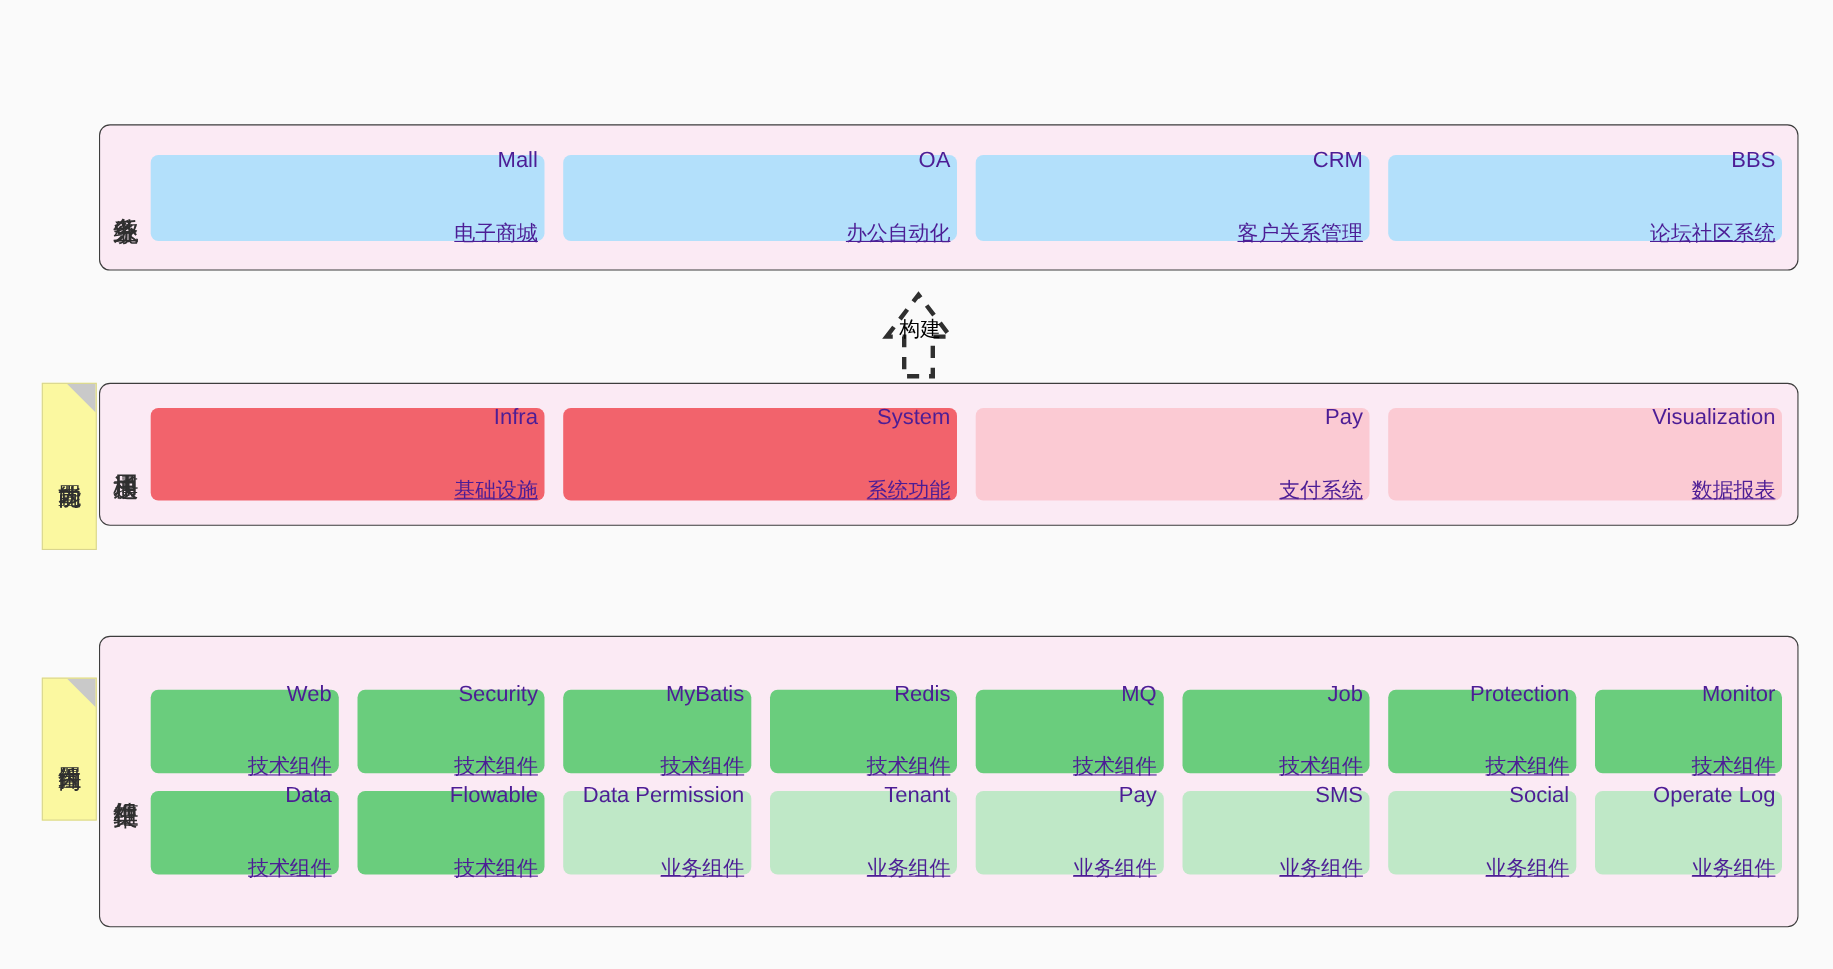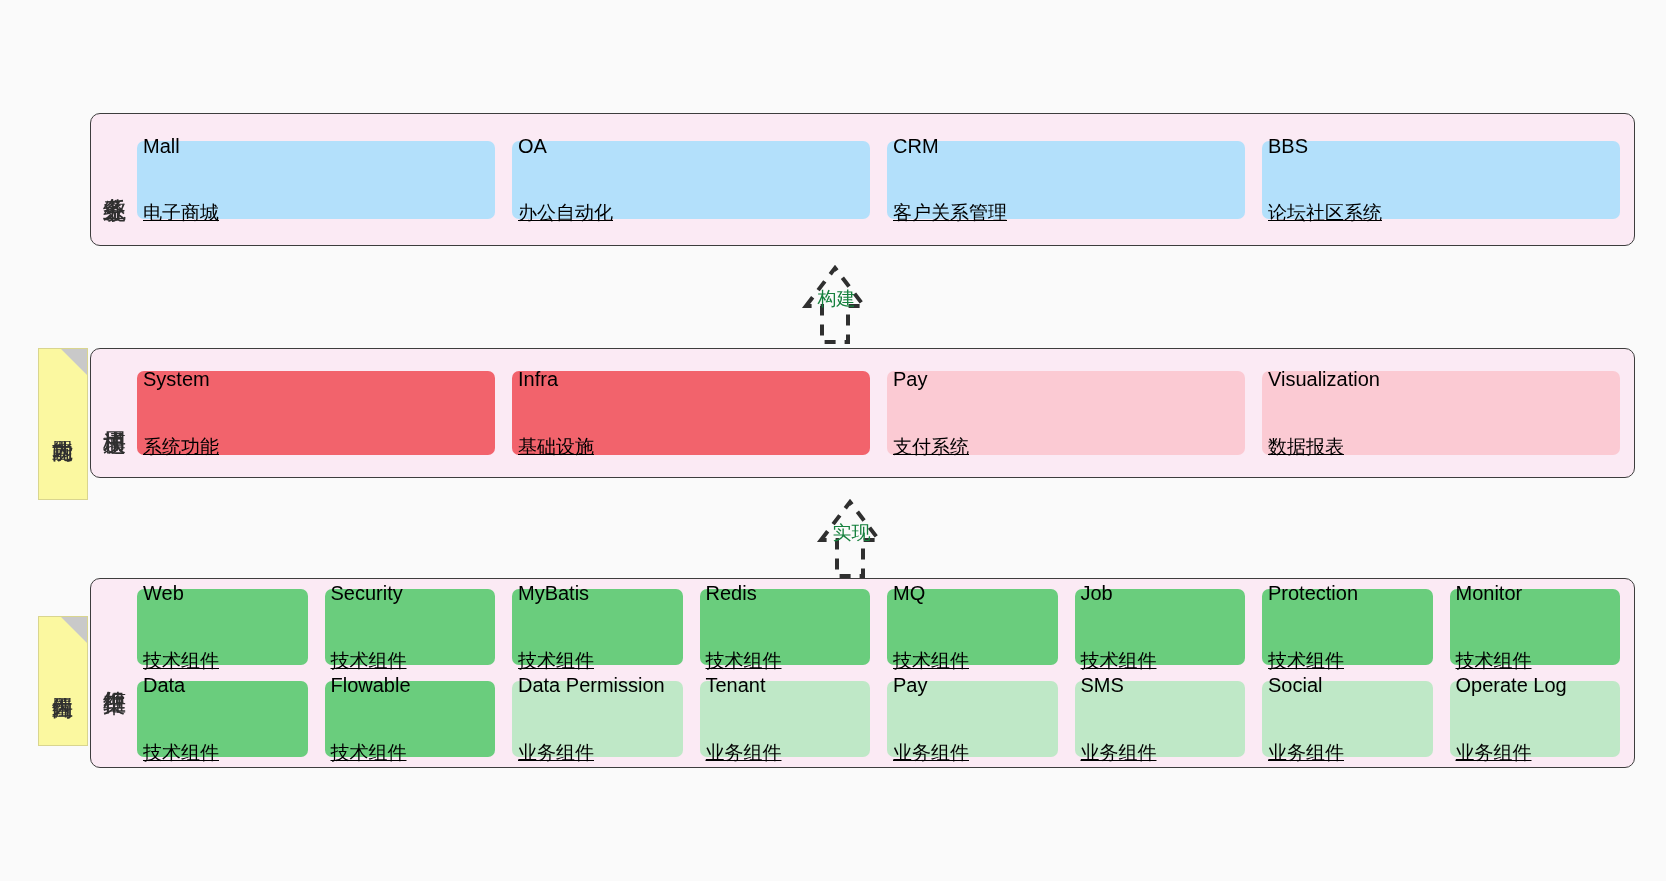--- a/index.html
+++ b/index.html
@@ -60,25 +60,25 @@
     gap: 17px;
   }
 
   
   .card {
     flex: 1 1 0;
     box-sizing: border-box;
     border-radius: 7px;
     display: flex;
     flex-direction: column;
-    align-items: flex-start;
+    align-items: flex-end;
     justify-content: center;
     text-align: center;
     line-height: 1.16;
-    color: #000000;
+    color: #4c1d95;
     padding: 4px 6px;
     gap: 44px;
   }
   .card .en {
     font-size: 20px;
   }
   .card .cn {
     font-size: 19px;
     text-decoration: underline;
   }
@@ -120,21 +120,21 @@
   }
 
   
   .arrow {
     position: absolute;
   }
   .arrow svg { display: block; }
   .arrow .lbl {
     position: absolute;
     font-size: 19px;
-    color: #15803d;
+    color: #000000;
     background: transparent;
     white-space: nowrap;
     left: 50%;
     transform: translateX(-46%);
   }
 </style>
 </head>
 <body>
 
 <div id="canvas">
@@ -173,52 +173,46 @@
   <div class="note" id="note-builtin-function" style="left:38px; top:348px; width:50px; height:152px;">
     <span class="fold"></span>
     <span>内置功能</span>
   </div>
 
   <div class="layer" id="layer-common-module" style="left:90px; top:348px; width:1545px; height:130px;">
     <div class="layer-title">通用模块</div>
     <div class="layer-body">
       <div class="row">
         <div class="card h-mod c-red">
+          <span class="en">Infra</span>
+          <span class="cn">基础设施</span>
+        </div>
+        <div class="card h-mod c-red">
           <span class="en">System</span>
           <span class="cn">系统功能</span>
-        </div>
-        <div class="card h-mod c-red">
-          <span class="en">Infra</span>
-          <span class="cn">基础设施</span>
         </div>
         <div class="card h-mod c-pink">
           <span class="en">Pay</span>
           <span class="cn">支付系统</span>
         </div>
         <div class="card h-mod c-pink">
           <span class="en">Visualization</span>
           <span class="cn">数据报表</span>
         </div>
       </div>
     </div>
   </div>
 
-  <div class="arrow" id="arrow-implement" style="left:775px; top:496px; width:150px; height:86px;">
-    <svg width="150" height="86" viewBox="0 0 150 86">
-      <path d="M 46 44 L 75 6 L 104 44 L 88 44 L 88 80 L 62 80 L 62 44 Z" fill="none" stroke="#2f2f2f" stroke-width="4" stroke-dasharray="11,9" stroke-linejoin="miter"></path>
-    </svg>
-    <span class="lbl" style="top:24px;">实现</span>
-  </div>
 
   <div class="note" id="note-builtin-component" style="left:38px; top:616px; width:50px; height:130px;">
     <span class="fold"></span>
     <span>内置组件</span>
   </div>
 
-  <div class="layer" id="layer-framework-component" style="left:90px; top:578px; width:1545px; height:190px;">
+  <div class="layer" id="layer-framework-component" style="left:90px; top:578px; width:1545px; height:265px;">
     <div class="layer-title">框架组件</div>
     <div class="layer-body">
 
       <div class="row">
         <div class="card h-comp c-green">
           <span class="en">Web</span>
           <span class="cn">技术组件</span>
         </div>
         <div class="card h-comp c-green">
           <span class="en">Security</span>

